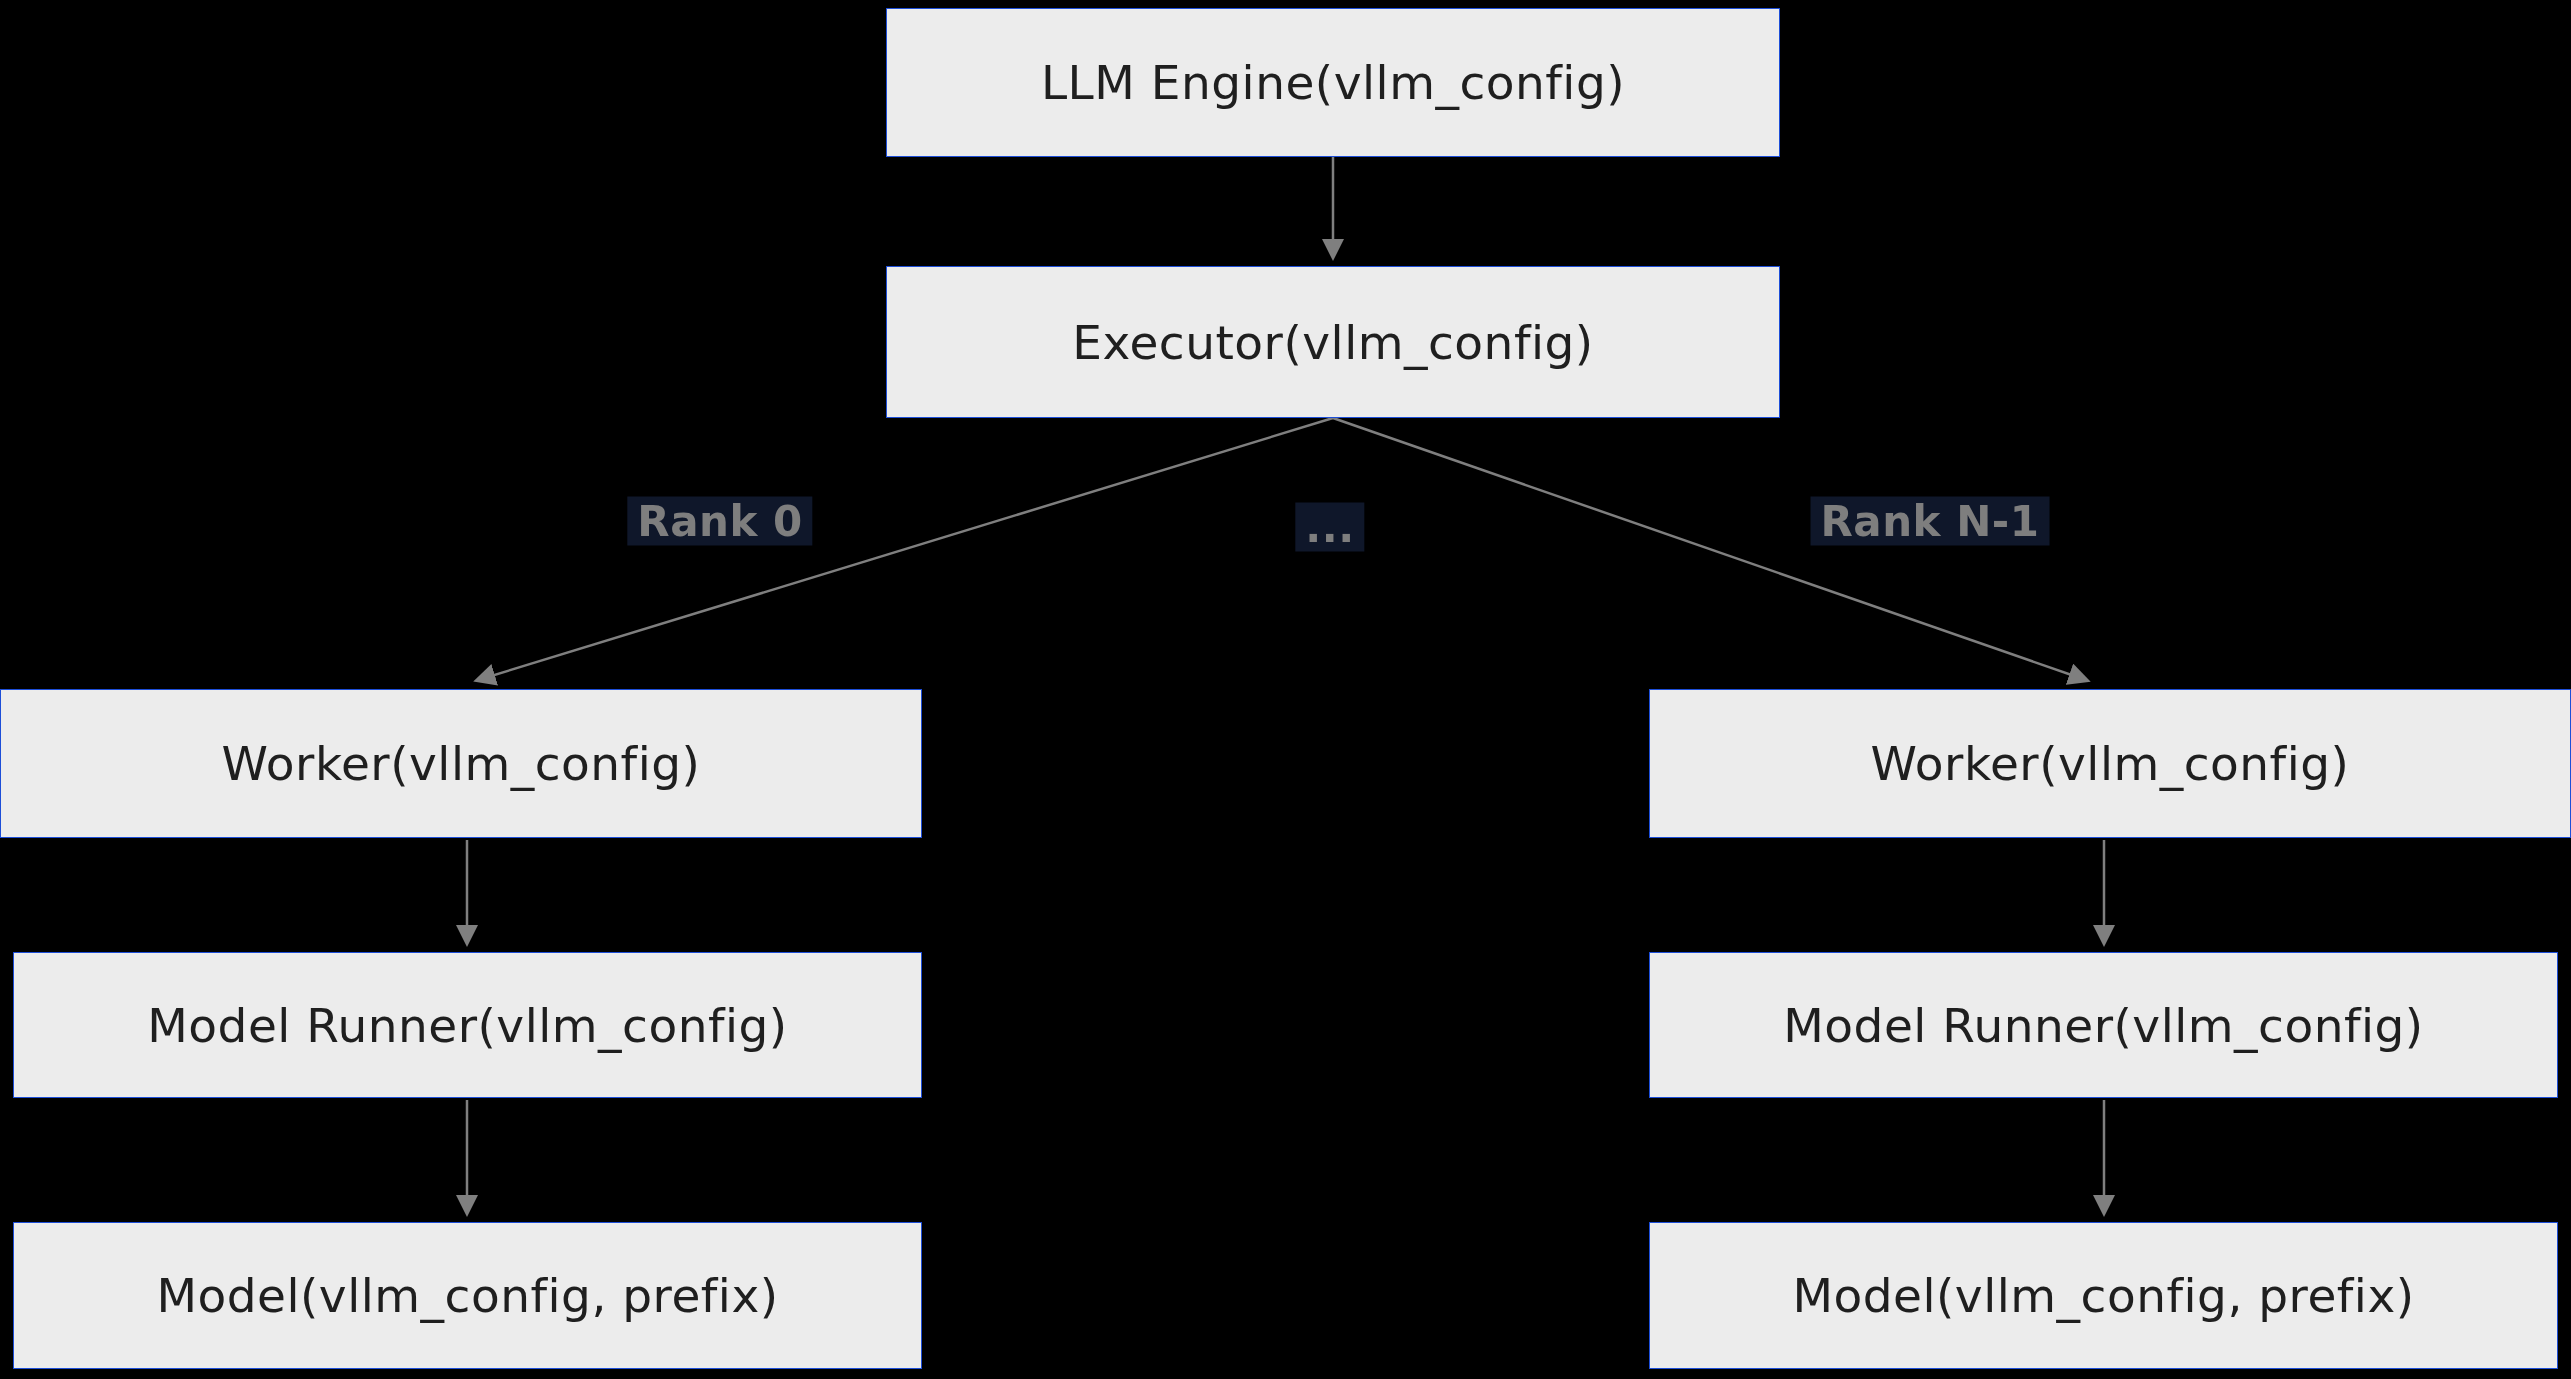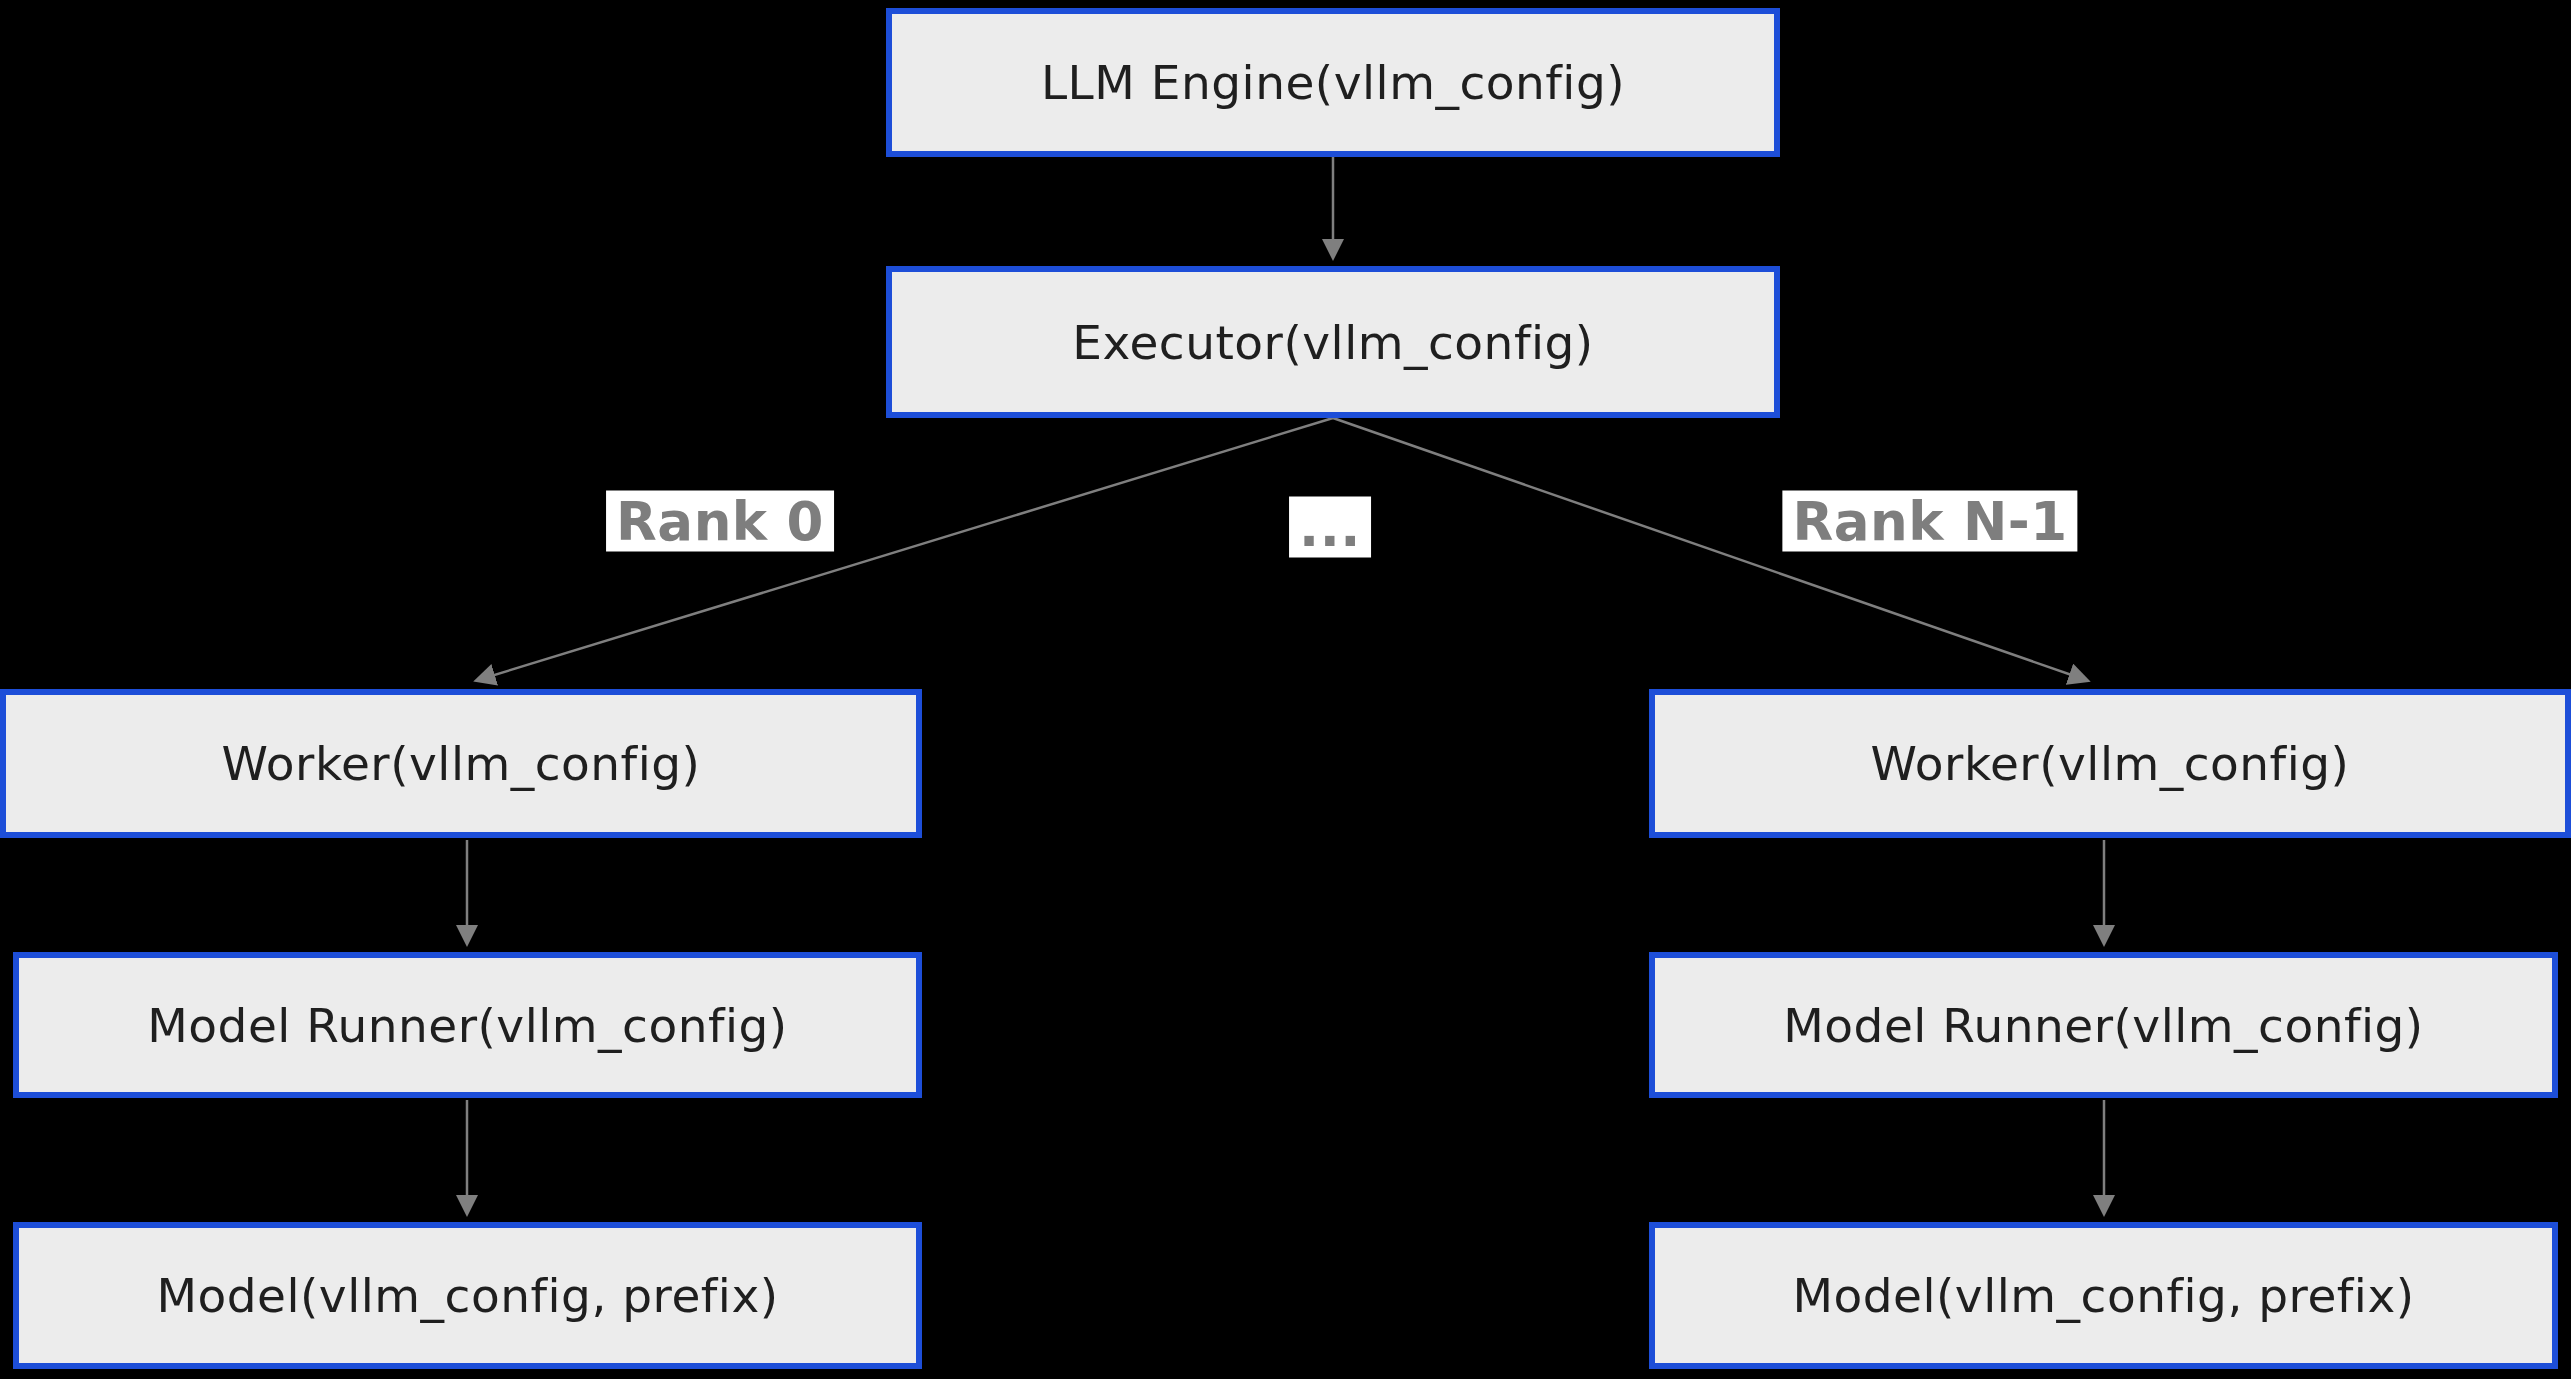--- a/index.html
+++ b/index.html
@@ -19,21 +19,21 @@
     position: absolute;
     left: 0;
     top: 0;
     width: 2571px;
     height: 1379px;
   }
   .node {
     position: absolute;
     box-sizing: border-box;
     background: #ececec;
-    border: 6px solid #1d4ed8;
+    border: 1px solid #1d4ed8;
     color: #1f1f1f;
     display: flex;
     align-items: center;
     justify-content: center;
     font-size: 47px;
     font-weight: 500;
     letter-spacing: 0.5px;
     white-space: nowrap;
   }
   .node-llm-engine       { left: 886px;  top: 8px;    width: 894px; height: 149px; }
@@ -41,25 +41,25 @@
   .node-worker-left      { left: 0px;    top: 689px;  width: 922px; height: 149px; }
   .node-worker-right     { left: 1649px; top: 689px;  width: 922px; height: 149px; }
   .node-model-runner-left  { left: 13px;   top: 952px;  width: 909px; height: 146px; }
   .node-model-runner-right { left: 1649px; top: 952px;  width: 909px; height: 146px; }
   .node-model-left       { left: 13px;   top: 1222px; width: 909px; height: 147px; }
   .node-model-right      { left: 1649px; top: 1222px; width: 909px; height: 147px; }
   .edge-label {
     position: absolute;
     transform: translate(-50%, -50%);
     color: #7e7e7e;
-    font-size: 53px;
+    font-size: 42px;
     font-weight: 600;
     letter-spacing: 0.5px;
     white-space: nowrap;
-    background: #ffffff;
+    background: #0f172a;
     padding: 0 10px;
   }
   .edge-label-rank0   { left: 720px;  top: 521px; }
   .edge-label-dots    { left: 1330px; top: 527px; }
   .edge-label-rankn   { left: 1930px; top: 521px; }
 </style>
 </head>
 <body>
 
 <div class="canvas">

